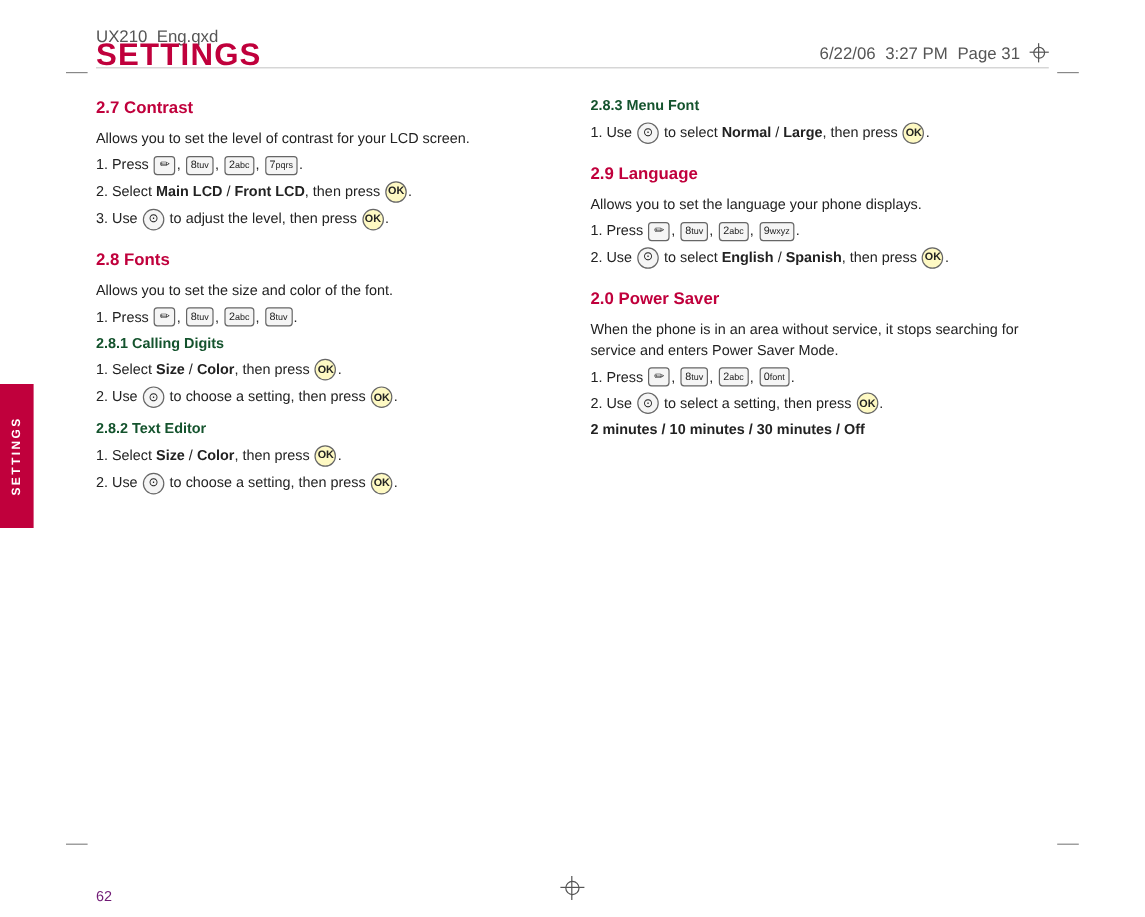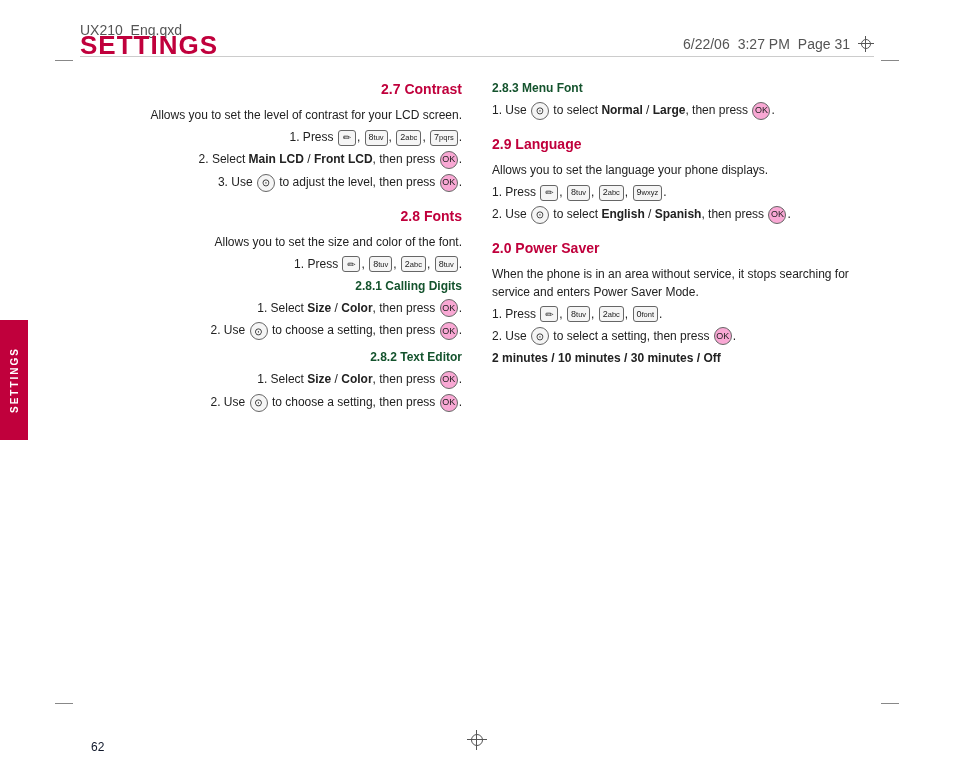--- a/index.html
+++ b/index.html
@@ -129,21 +129,20 @@
       letter-spacing: 1px;
     }
 
     
     .columns {
       display: flex;
       gap: 30px;
     }
     .col-left {
       flex: 1;
-      text-align: right;
     }
     .col-right {
       flex: 1;
     }
 
     
     .section-title {
       font-size: 14px;
       font-weight: bold;
       color: #c0003c;
@@ -186,24 +185,24 @@
     .key-btn-ok {
       display: inline-flex;
       align-items: center;
       justify-content: center;
       border: 1.5px solid #666;
       border-radius: 50%;
       padding: 0;
       font-size: 9px;
       width: 18px;
       height: 18px;
-      background: #f9a8d4;
+      background: #fef9c3;
       margin: 0 1px;
       vertical-align: middle;
-      font-weight: normal;
+      font-weight: bold;
       color: #222;
     }
     .key-btn-nav {
       display: inline-flex;
       align-items: center;
       justify-content: center;
       border: 1px solid #666;
       border-radius: 50%;
       padding: 0;
       font-size: 10px;
@@ -229,23 +228,23 @@
       vertical-align: middle;
     }
 
     
     .bold { font-weight: bold; }
 
     
     .page-number {
       position: absolute;
       bottom: 10px;
-      left: 91px;
+      left: 80px;
       font-size: 12px;
-      color: #0f172a;
+      color: #701a75;
     }
 
     
     .bottom-crosshair {
       position: absolute;
       bottom: 14px;
       left: 50%;
       transform: translateX(-50%);
       width: 20px;
       height: 20px;

